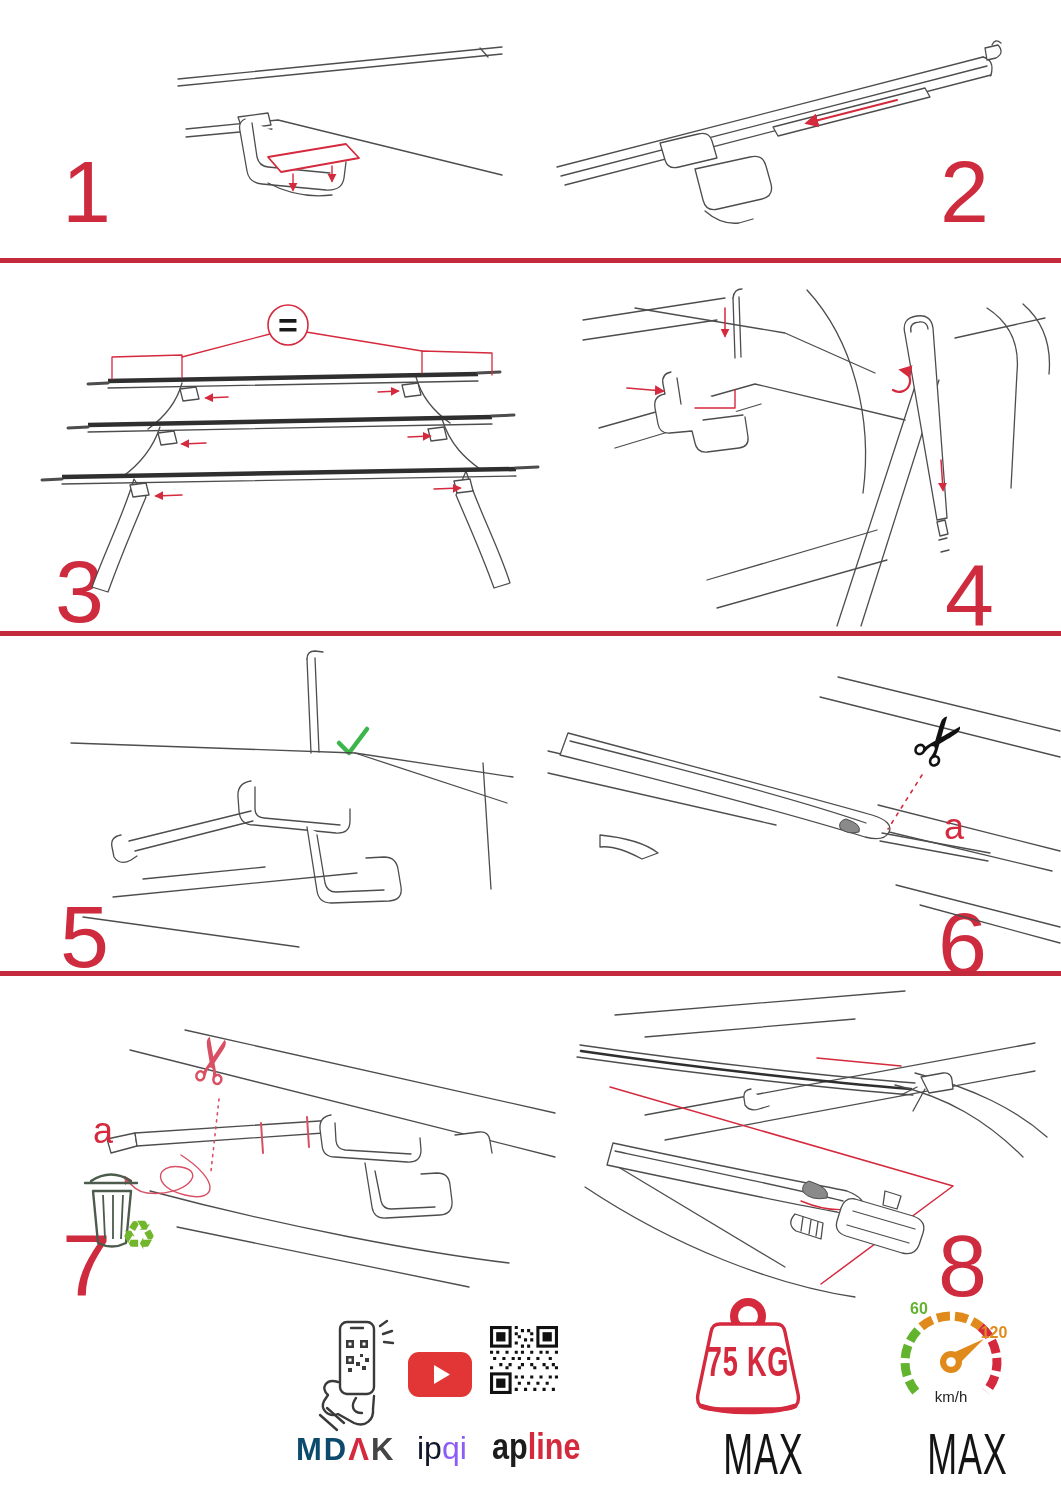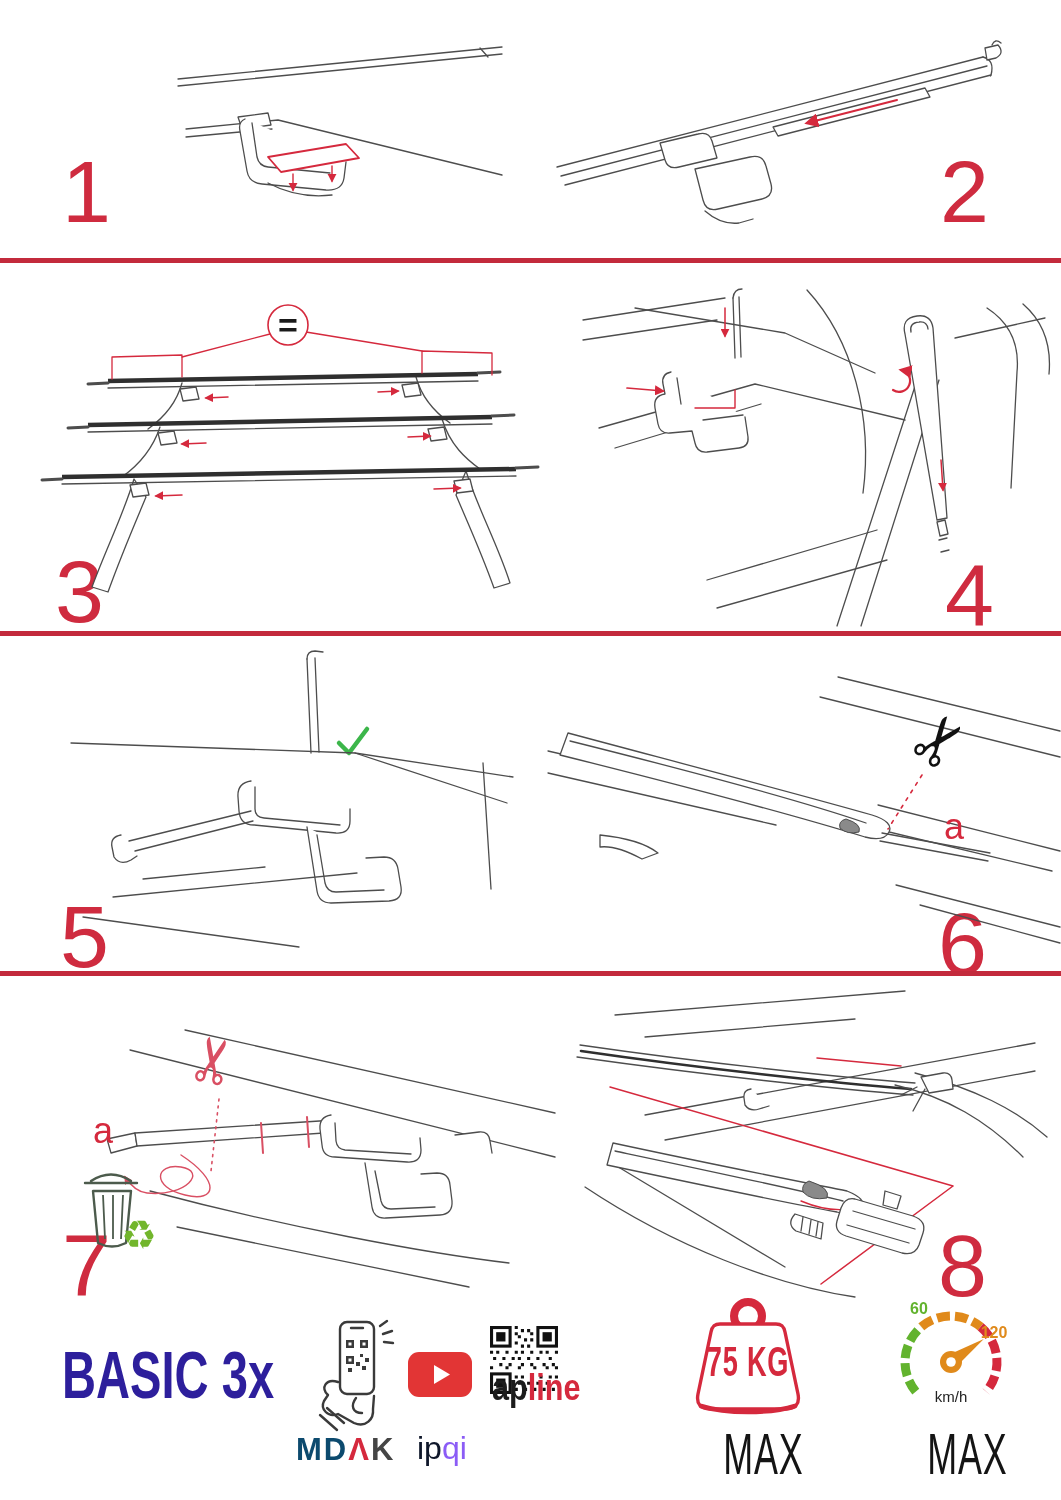--- a/index.html
+++ b/index.html
@@ -232,23 +232,20 @@
     <path d="M254,196 q22,7 18,17 q-16,3 -24,-6 q-2,-8 6,-11 z" fill="#8a8a8a" stroke="#4d4d4d" stroke-width="1"></path>
     <path class="red" style="stroke-width:1.4" d="M246,216 q26,11 48,8"></path>
 
     <path class="lnw" d="M300,214 l58,17 q14,5 10,17 l-4,12 q-4,11 -17,8 l-56,-17 q-12,-4 -9,-15 l4,-13 q4,-11 14,-9 z"></path>
     <path class="ln" d="M298,226 l62,18 M292,240 l62,18"></path>
     <path class="lnw" d="M268,238 l-28,-9 q-9,10 1,17 l25,8 z"></path>
     <path class="ln" d="M248,232 l-2,14 M256,235 l-2,14 M263,237 l-2,14"></path>
     <path class="lnw" d="M330,206 l16,5 l-4,13 l-14,-4 z"></path>
   </svg>
 
-  <div class="brandline" style="left:62px;top:1336px;">
-    <span class="condensed" style="font-size:62px;font-weight:bold;color:#2d1f9c;transform:scale(0.76,1.08);letter-spacing:0px;">BASIC 3x</span>
-  </div>
 
   <svg style="left:310px;top:1318px;" width="92" height="112" viewBox="0 0 92 112">
     <g stroke="#3a3a3a" stroke-width="2.4" fill="none" stroke-linecap="round" stroke-linejoin="round">
       <rect x="30" y="4" width="34" height="72" rx="7"></rect>
       <path d="M41,10 h12"></path>
       <path d="M70,8 l7,-5 M73,16 l9,-3 M74,24 l9,1"></path>
       <path d="M28,64 C16,60 10,70 18,77 L14,83 C10,91 18,100 28,96 L44,105 C56,110 64,101 63,91 L64,78"></path>
       <path d="M46,80 C40,88 43,95 52,95"></path>
       <path d="M10,97 L27,112 M17,90 L34,105"></path>
     </g>
@@ -292,21 +289,21 @@
       <path d="M24,0h3v3h-3z M30,3h3v3h-3z M36,3h3v3h-3z M24,6h3v3h-3z M39,6h3v3h-3z M27,9h3v3h-3z M33,12h3v3h-3z M39,12h3v3h-3z M24,15h3v3h-3z M30,18h3v3h-3z M36,18h3v3h-3z
                M0,24h3v3h-3z M6,24h3v3h-3z M15,24h3v3h-3z M24,24h3v3h-3z M30,24h3v3h-3z M39,24h3v3h-3z M48,24h3v3h-3z M54,24h3v3h-3z M63,24h3v3h-3z
                M3,30h3v3h-3z M12,30h3v3h-3z M21,30h3v3h-3z M27,30h3v3h-3z M36,30h3v3h-3z M45,30h3v3h-3z M57,30h3v3h-3z
                M9,36h3v3h-3z M18,36h3v3h-3z M30,36h3v3h-3z M39,36h3v3h-3z M51,36h3v3h-3z M60,36h3v3h-3z
                M0,39h3v3h-3z M15,39h3v3h-3z M27,39h3v3h-3z M42,39h3v3h-3z M54,39h3v3h-3z M63,39h3v3h-3z
                M24,48h3v3h-3z M30,48h3v3h-3z M39,48h3v3h-3z M48,48h3v3h-3z M57,48h3v3h-3z M63,48h3v3h-3z
                M27,54h3v3h-3z M36,54h3v3h-3z M45,54h3v3h-3z M54,54h3v3h-3z
                M24,60h3v3h-3z M33,60h3v3h-3z M42,60h3v3h-3z M51,60h3v3h-3z M60,60h3v3h-3z"></path>
     </g>
   </svg>
-  <div class="brandline" style="left:492px;top:1365px;">
+  <div class="brandline" style="left:492px;top:1424px;">
     <span class="condensed" style="font-size:36px;font-weight:bold;transform:scale(0.85,1.05);">
       <span style="color:#1c1c1c;">ap</span><span style="color:#d5293d;">line</span>
     </span>
   </div>
 
   <svg style="left:676px;top:1294px;" width="144" height="126" viewBox="0 0 144 126">
     <circle cx="72" cy="22" r="14" fill="none" stroke="#d5293d" stroke-width="8"></circle>
     <path d="M44,30 L100,30 C106,30 108,33 109,38 L122,100 C124,110 119,115 110,115 L34,115 C25,115 20,110 22,100 L35,38 C36,33 38,30 44,30 Z" fill="#ffffff" stroke="#d5293d" stroke-width="3.4" stroke-linejoin="round"></path>
     <path d="M25,112 C50,120 94,120 119,112" fill="none" stroke="#d5293d" stroke-width="4.5" stroke-linecap="round"></path>
     <text x="90" y="66" transform="scale(0.8,1.25)" text-anchor="middle" font-size="34" font-weight="bold" fill="#d5293d" letter-spacing="1">75 KG</text>

